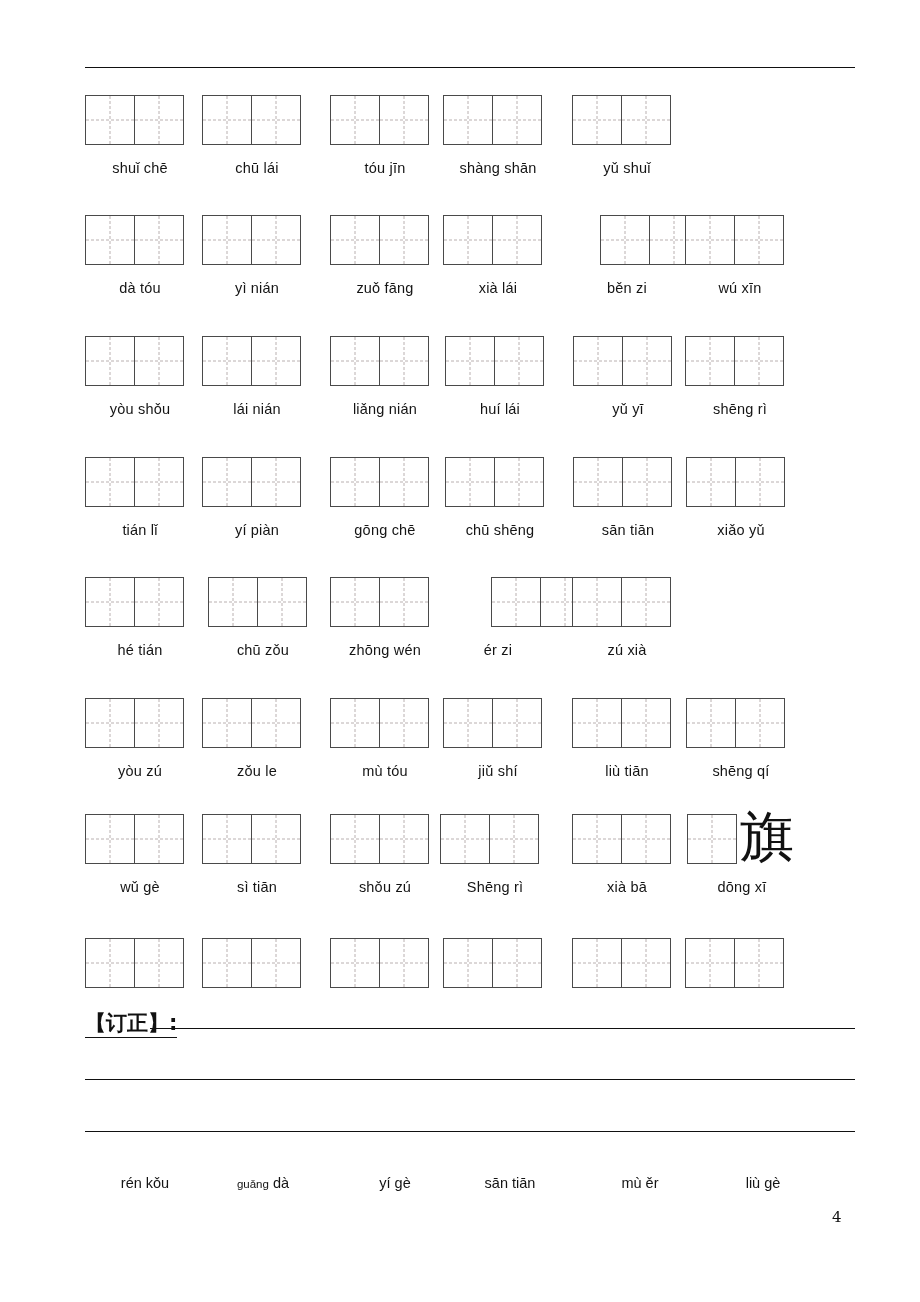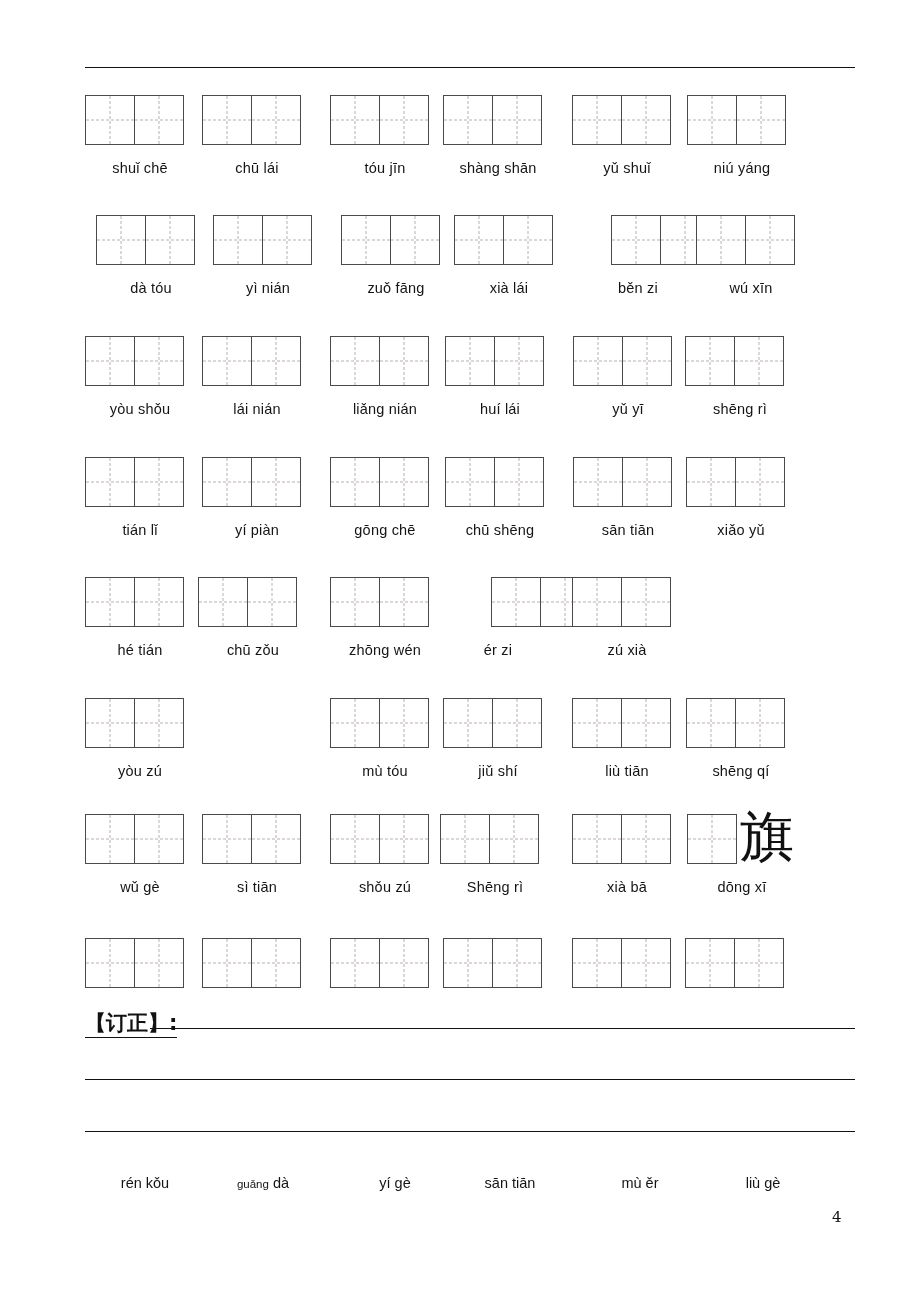--- a/index.html
+++ b/index.html
@@ -211,29 +211,22 @@
           </div>
           <div class="pinyin">shàng shān</div>
         </div>
         <div class="cellwrap" style="left: 487px;">
           <div class="boxes">
             <div class="sq"></div>
             <div class="sq"></div>
           </div>
           <div class="pinyin">yǔ shuǐ</div>
         </div>
-        <div class="cellwrap" style="left: 602px;">
-          <div class="boxes">
-            <div class="sq"></div>
-            <div class="sq"></div>
-          </div>
-          <div class="pinyin">niú  yáng</div>
-        </div>
-      </div>
-      <div class="row" style="position: absolute; left: 11px; top: 120px; width: 772px;">
+      </div>
+      <div class="row" style="position: absolute; left: 0px; top: 120px; width: 772px;">
         <div class="cellwrap" style="left: 0px;">
           <div class="boxes">
             <div class="sq"></div>
             <div class="sq"></div>
           </div>
           <div class="pinyin">dà  tóu</div>
         </div>
         <div class="cellwrap" style="left: 117px;">
           <div class="boxes">
             <div class="sq"></div>
@@ -359,21 +352,21 @@
         </div>
       </div>
       <div class="row" style="position: absolute; left: 0px; top: 482px; width: 772px;">
         <div class="cellwrap" style="left: 0px;">
           <div class="boxes">
             <div class="sq"></div>
             <div class="sq"></div>
           </div>
           <div class="pinyin">hé  tián</div>
         </div>
-        <div class="cellwrap" style="left: 113px;">
+        <div class="cellwrap" style="left: 123px;">
           <div class="boxes">
             <div class="sq"></div>
             <div class="sq"></div>
           </div>
           <div class="pinyin">chū  zǒu</div>
         </div>
         <div class="cellwrap" style="left: 245px;">
           <div class="boxes">
             <div class="sq"></div>
             <div class="sq"></div>
@@ -395,20 +388,27 @@
           <div class="pinyin">zú  xià</div>
         </div>
       </div>
       <div class="row" style="position: absolute; left: 0px; top: 603px; width: 772px;">
         <div class="cellwrap" style="left: 0px;">
           <div class="boxes">
             <div class="sq"></div>
             <div class="sq"></div>
           </div>
           <div class="pinyin">yòu  zú</div>
+        </div>
+        <div class="cellwrap" style="left: 117px;">
+          <div class="boxes">
+            <div class="sq"></div>
+            <div class="sq"></div>
+          </div>
+          <div class="pinyin">zǒu  le</div>
         </div>
         <div class="cellwrap" style="left: 245px;">
           <div class="boxes">
             <div class="sq"></div>
             <div class="sq"></div>
           </div>
           <div class="pinyin">mù  tóu</div>
         </div>
         <div class="cellwrap" style="left: 358px;">
           <div class="boxes">

